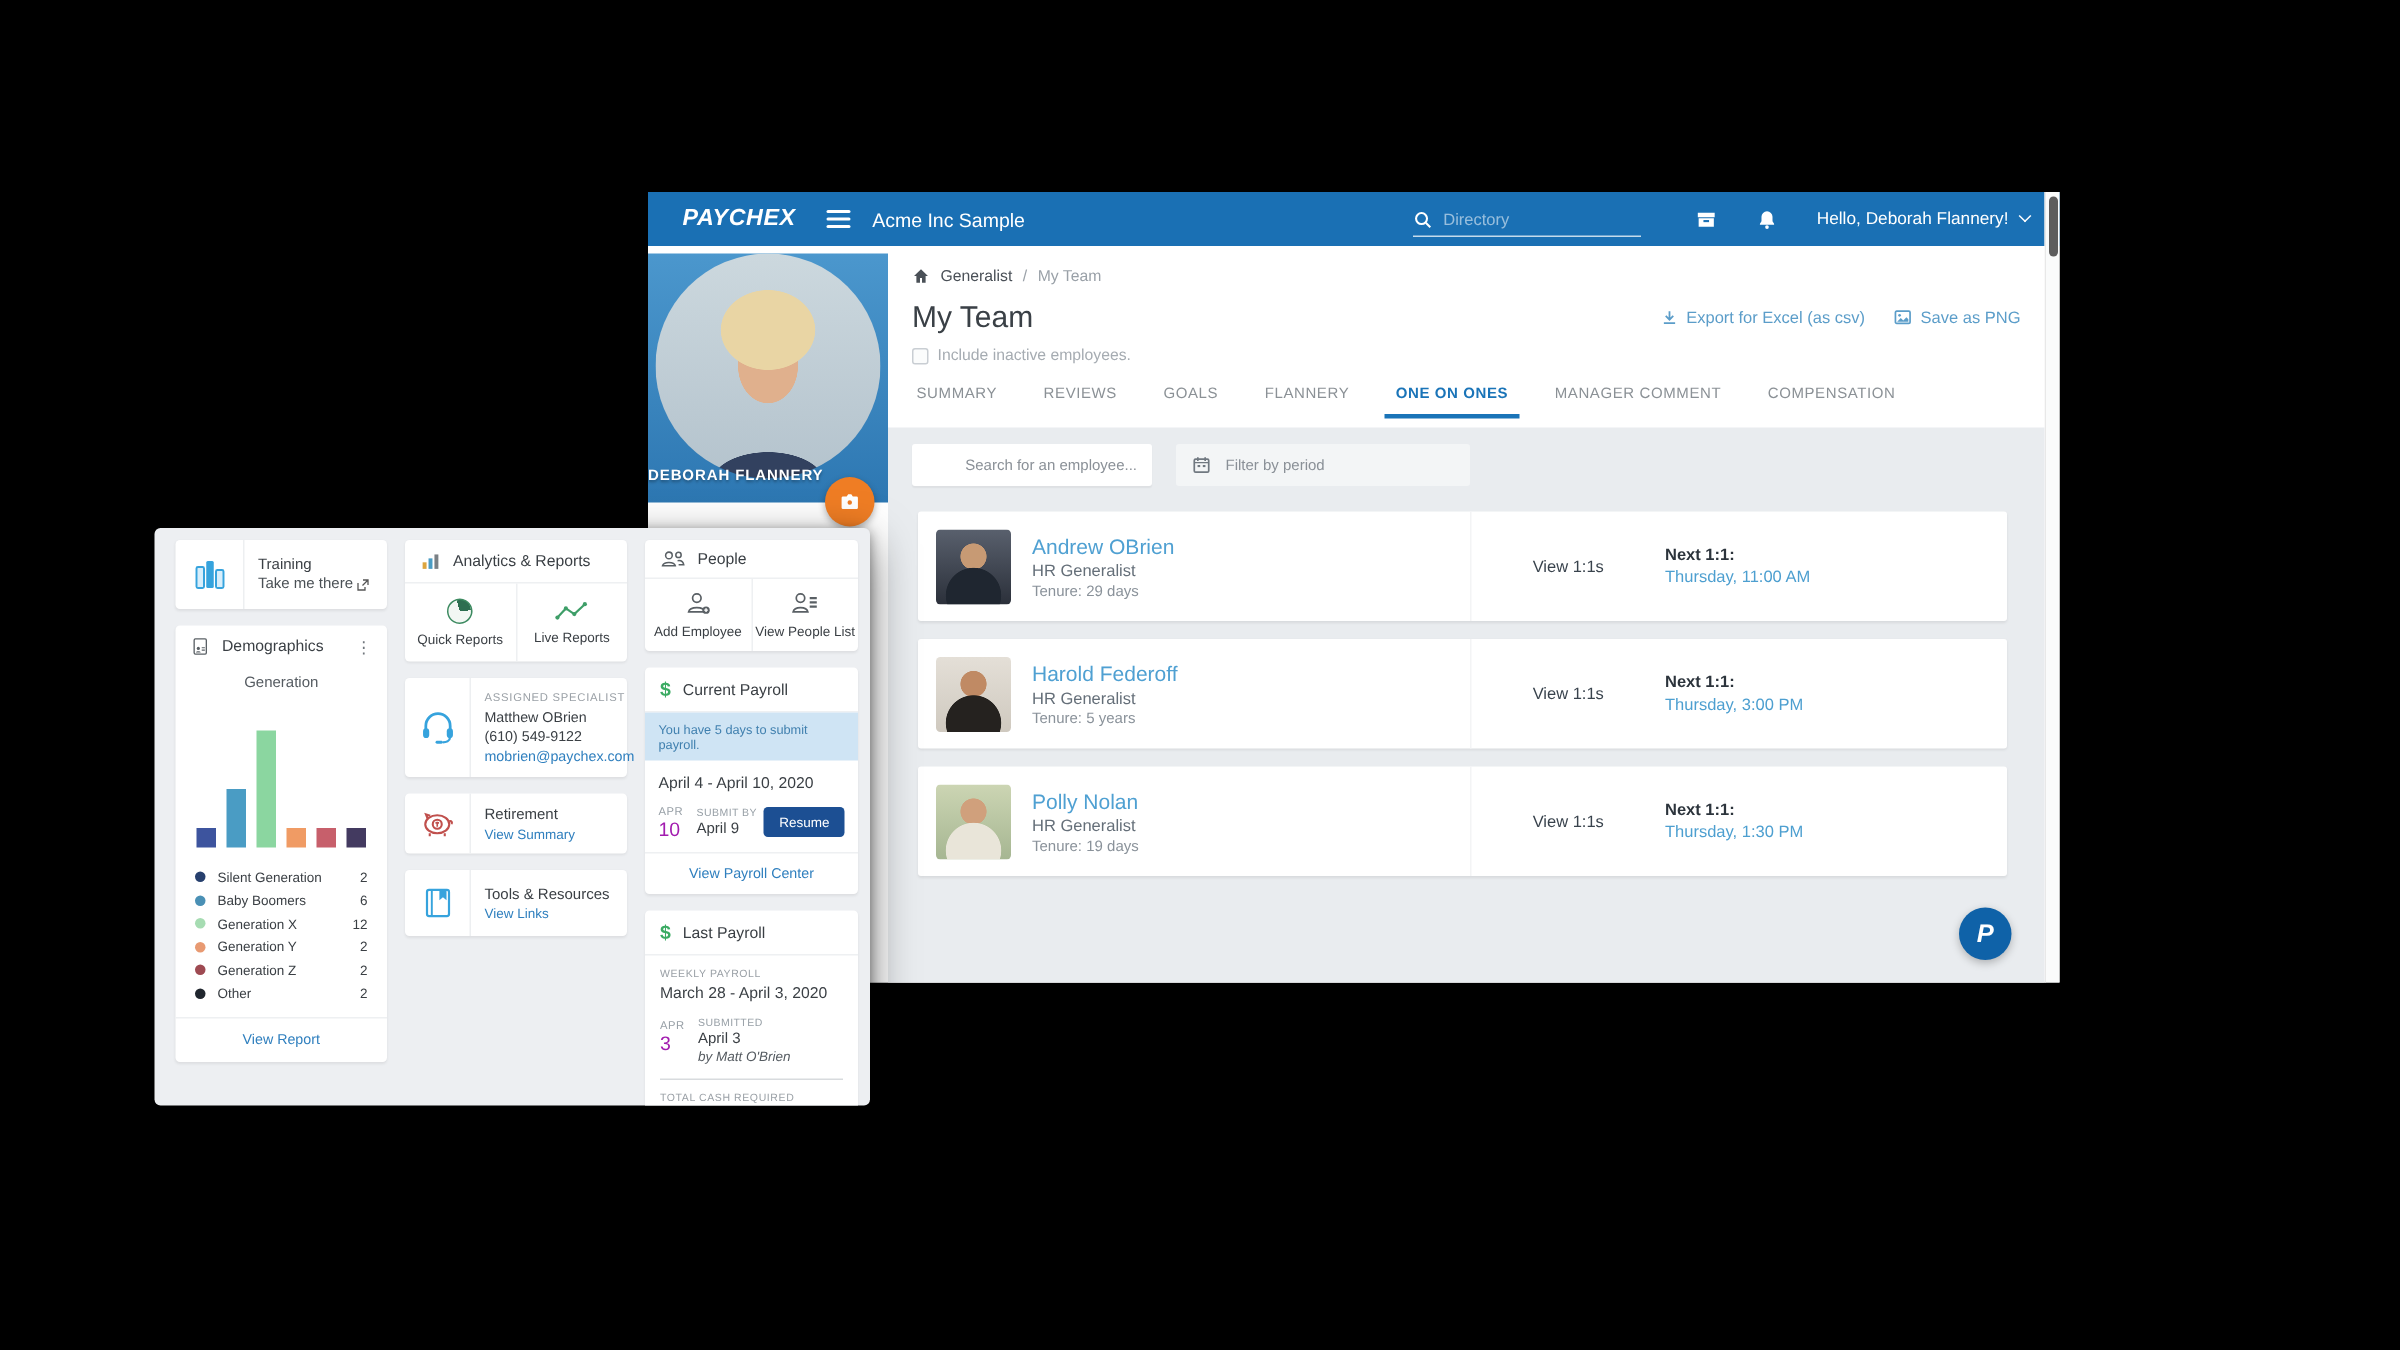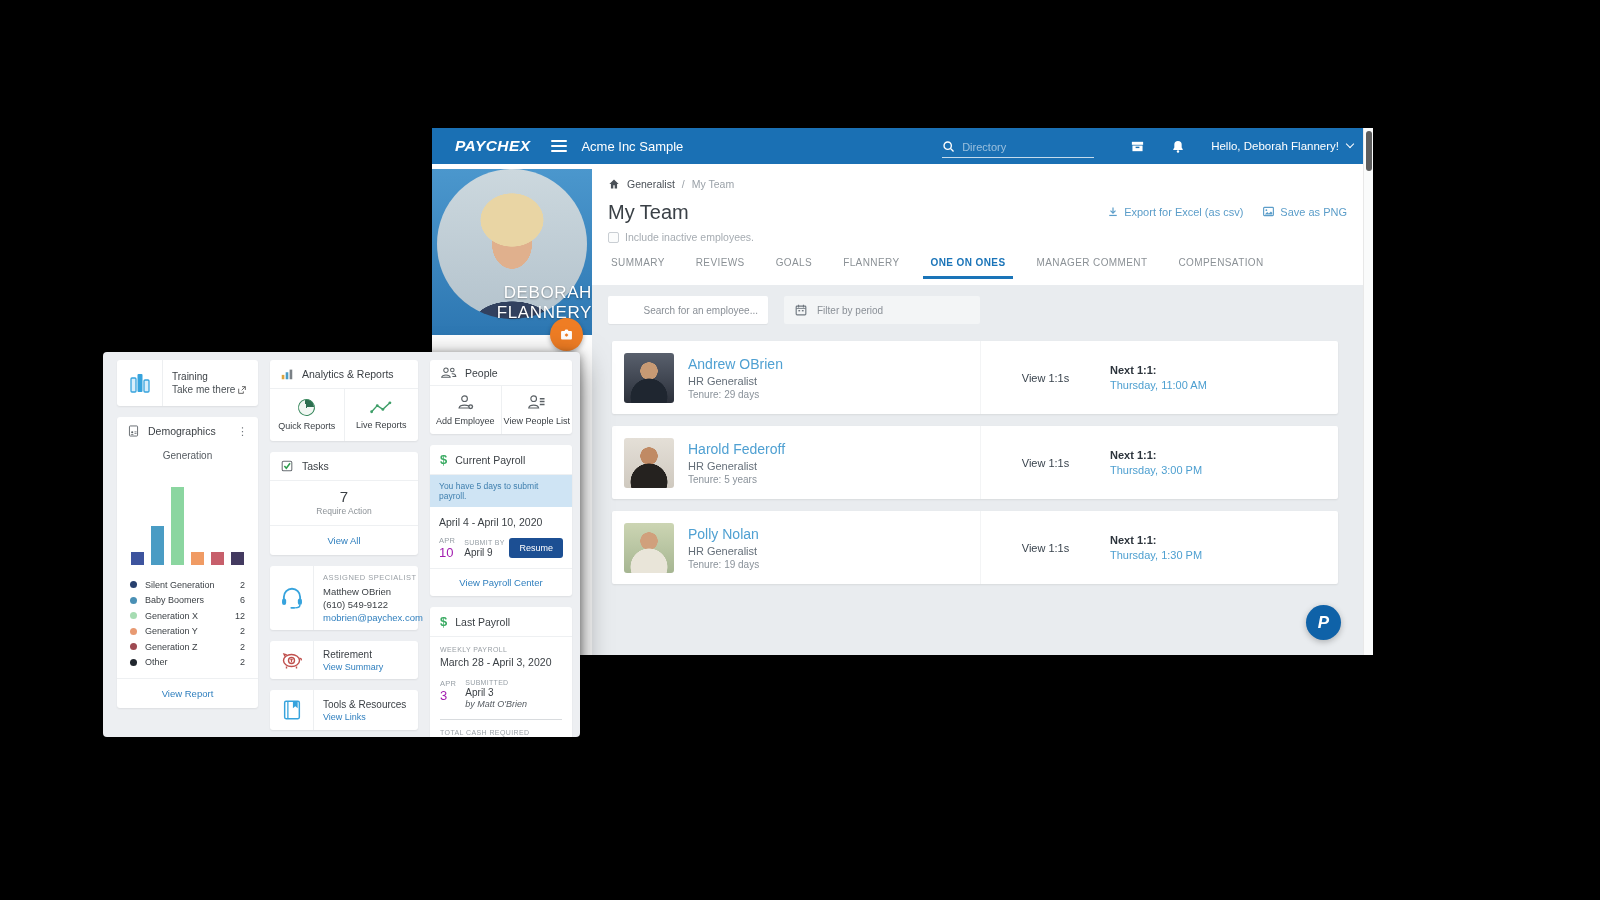--- a/index.html
+++ b/index.html
@@ -27,22 +27,22 @@
 
   
   .side { position:absolute; left:0; top:36px; width:160px; bottom:0; background:#fff; }
   .photo-wrap { position:relative; height:166px; background:linear-gradient(180deg,#4b97cd,#2d77b2); }
   .photo-circle { width:150px; height:150px; border-radius:50%; margin:5px auto 0;
     background:
       radial-gradient(ellipse 52px 44px at 50% 34%, #e9d5a4 0 60%, transparent 61%),
       radial-gradient(ellipse 33px 41px at 50% 50%, #e0b08d 0 60%, transparent 61%),
       radial-gradient(ellipse 62px 34px at 50% 102%, #32415f 0 60%, transparent 61%),
       linear-gradient(180deg,#ccd8de,#b4c3cd); }
-  .photo-name { position:absolute; bottom:12px; left:0; right:0; text-align:right; color:#fff;
-    font-size:17px; font-weight:normal; letter-spacing:.6px; text-shadow:0 1px 2px rgba(0,0,0,.35); }
+  .photo-name { position:absolute; bottom:12px; left:0; right:0; text-align:left; color:#fff;
+    font-size:10px; font-weight:bold; letter-spacing:.6px; text-shadow:0 1px 2px rgba(0,0,0,.35); }
   .camera-fab { position:absolute; right:9px; bottom:-16px; width:33px; height:33px; border-radius:50%;
     background:#ef7d24; border:0; display:flex; align-items:center; justify-content:center;
     box-shadow:0 2px 5px rgba(0,0,0,.3); cursor:pointer; }
   .side-section { margin:26px 0 0 18px; font-size:9px; color:#8d97a1; letter-spacing:1.2px; }
 
   
   .scrollbar { position:absolute; right:0; top:0; width:10px; height:100%; background:#fafbfb; border-left:1px solid #e8e8e8; }
   .scrollbar .thumb { position:absolute; top:3px; left:2px; width:6px; height:40px; background:#5d5d5d; border-radius:3px; }
 
   
@@ -420,34 +420,20 @@
                 <circle cx="2" cy="12.5" r="1.5" fill="#3e9e68"></circle>
                 <circle cx="8" cy="6" r="1.5" fill="#3e9e68"></circle>
                 <circle cx="14" cy="10" r="1.5" fill="#3e9e68"></circle>
                 <circle cx="21.5" cy="3" r="1.5" fill="#3e9e68"></circle>
               </svg>
             <span class="split-label">Live Reports</span>
           </div>
         </div>
       </div>
 
-      <div class="card">
-        <div class="card-head">
-          <svg width="14" height="14" viewBox="0 0 16 16">
-              <rect x="2.5" y="2.5" width="11" height="11" rx="1.5" fill="#fff" stroke="#6a6f74" stroke-width="1.2"></rect>
-              <path d="M5 8l2.2 2.5L11.5 4.8" stroke="#2f9e4f" stroke-width="1.8" fill="none"></path>
-            </svg>
-          <span class="ch-title">Tasks</span>
-        </div>
-        <div class="tasks-body">
-          <div class="tasks-count">7</div>
-          <div class="tasks-sub">Require Action</div>
-        </div>
-        <div class="card-footlink" style="border-top:0;margin-top:0;">View All</div>
-      </div>
 
       <div class="card icon-row" style="height:66px;">
         <div class="icon-cell" style="width:44px;">
           <svg width="26" height="26" viewBox="0 0 24 24" fill="none" stroke="#36a3dd" stroke-width="1.7">
               <path d="M4.5 14.5v-3.5a7.5 7.5 0 0 1 15 0v3.5"></path>
               <rect x="2.8" y="12.5" width="3.8" height="6" rx="1.9" fill="#36a3dd" stroke="none"></rect>
               <rect x="17.4" y="12.5" width="3.8" height="6" rx="1.9" fill="#36a3dd" stroke="none"></rect>
               <path d="M19.3 18.5c0 1.8-2.3 2.6-4.3 2.6" stroke-width="1.4"></path>
               <rect x="10.5" y="20.2" width="4.5" height="1.8" rx=".9" fill="#36a3dd" stroke="none"></rect>
             </svg>

